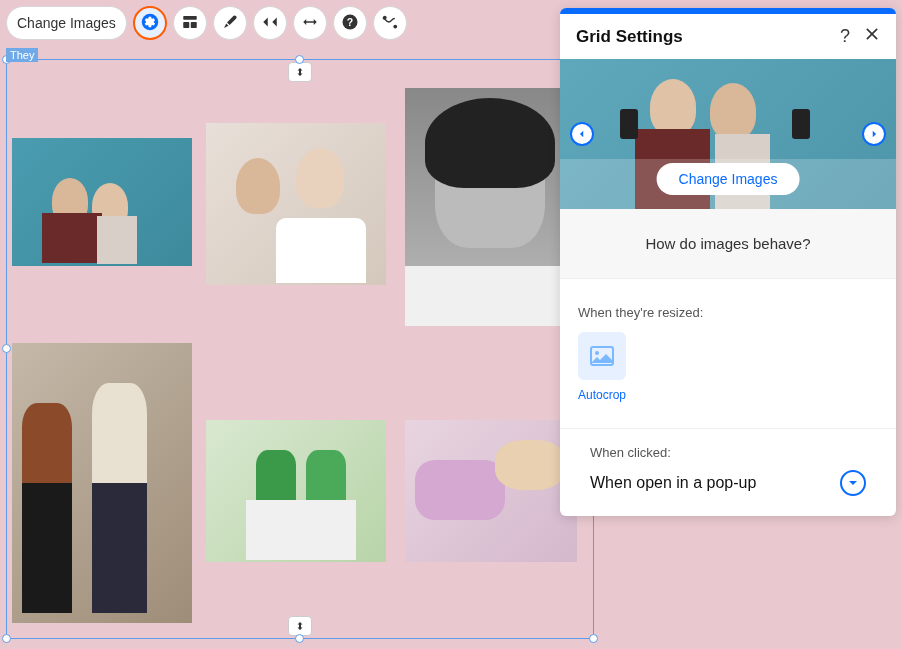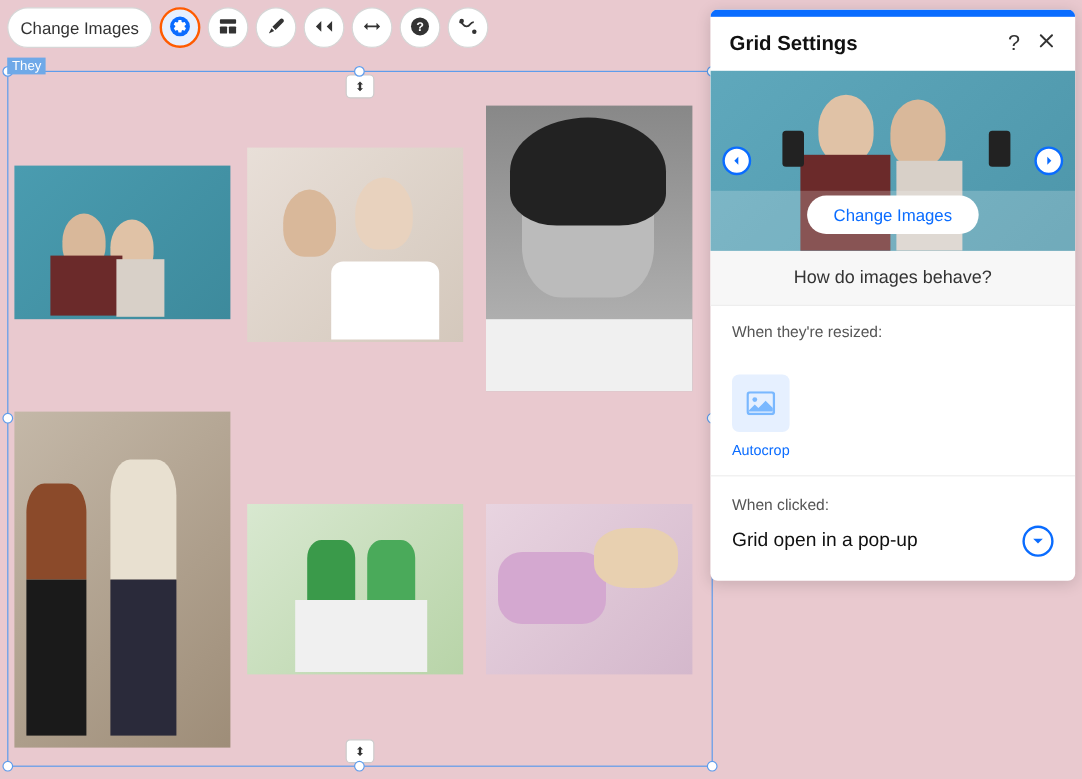--- a/index.html
+++ b/index.html
@@ -24,48 +24,48 @@
 .arrow-tag svg { width: 12px; height: 12px; }
 
 .img-tile { position: absolute; background: #ccc; border-radius: 0; overflow: hidden; }
 .t1 { top: 90px; left: 6px; width: 180px; height: 128px; background: linear-gradient(135deg, #4a9cb0, #3d8a9c); }
 .t2 { top: 75px; left: 200px; width: 180px; height: 162px; background: linear-gradient(135deg, #e8dfd8, #d4c8bc); }
 .t3 { top: 40px; left: 399px; width: 172px; height: 238px; background: linear-gradient(180deg, #888, #bbb); }
 .t4 { top: 295px; left: 6px; width: 180px; height: 280px; background: linear-gradient(135deg, #c4b8a8, #9e8d78); }
 .t5 { top: 372px; left: 200px; width: 180px; height: 142px; background: linear-gradient(135deg, #d8e8d0, #b8d4a8); }
 .t6 { top: 372px; left: 399px; width: 172px; height: 142px; background: linear-gradient(135deg, #e8d4e0, #d4b8cc); }
 
-.panel { position: absolute; top: 8px; right: 6px; width: 304px; background: #fff; border-radius: 6px; box-shadow: 0 2px 12px rgba(0,0,0,0.15); overflow: hidden; }
+.panel { position: absolute; top: 8px; right: 6px; width: 336px; background: #fff; border-radius: 6px; box-shadow: 0 2px 12px rgba(0,0,0,0.15); overflow: hidden; }
 .panel-top-bar { height: 6px; background: #0a6cff; }
 .panel-header { display: flex; align-items: center; justify-content: space-between; padding: 12px 16px; }
 .panel-title { font-size: 17px; font-weight: 700; color: #111; }
 .panel-header-icons { display: flex; gap: 14px; align-items: center; }
 .panel-header-icons span { cursor: pointer; color: #333; font-size: 18px; font-weight: 400; }
 
 .hero { position: relative; height: 150px; background: linear-gradient(135deg, #5fa8bc, #4d96aa); overflow: hidden; }
 .hero-nav { position: absolute; top: 50%; margin-top: -12px; width: 24px; height: 24px; background: #fff; border: 2px solid #0a6cff; border-radius: 50%; display: flex; align-items: center; justify-content: center; cursor: pointer; }
 .hero-nav.left { left: 10px; } .hero-nav.right { right: 10px; }
 .hero-nav svg { width: 10px; height: 10px; fill: #0a6cff; }
 .hero-btn { position: absolute; bottom: 14px; left: 50%; transform: translateX(-50%); background: #fff; color: #0a6cff; border: none; border-radius: 18px; padding: 8px 22px; font-size: 14px; font-weight: 500; cursor: pointer; }
 .hero-overlay { position: absolute; bottom: 0; left: 0; right: 0; height: 50px; background: rgba(255,255,255,0.2); }
 
-.section { padding: 14px 18px; border-bottom: 1px solid #eee; }
+.section { padding: 26px 18px; border-bottom: 1px solid #eee; }
 .section.gray { background: #f7f7f7; text-align: center; color: #333; font-size: 15px; }
-.section-label { font-size: 13px; color: #555; margin-bottom: 28px; }
+.section-label { font-size: 13px; color: #555; margin-bottom: 12px; }
 
 .mode-row { display: flex; gap: 18px; }
 .mode-opt { display: flex; flex-direction: column; align-items: center; gap: 8px; cursor: pointer; }
 .mode-tile { width: 48px; height: 48px; border-radius: 6px; display: flex; align-items: center; justify-content: center; }
 .mode-tile.unselected { background: #e6f0ff; }
 .mode-tile.selected { background: #0a6cff; position: relative; }
 .mode-tile svg { width: 24px; height: 20px; }
 .mode-label { font-size: 12px; color: #0a6cff; }
 .cursor-overlay { position: absolute; bottom: -8px; right: 8px; width: 20px; height: 20px; }
 
-.click-section { padding: 16px 18px 20px; }
+.click-section { padding: 16px 30px 20px; }
 .click-label { font-size: 13px; color: #555; margin-bottom: 10px; }
 .click-value-row { display: flex; align-items: center; justify-content: space-between; }
 .click-value { font-size: 16px; color: #111; }
 .chev-circle { width: 26px; height: 26px; border: 2px solid #0a6cff; border-radius: 50%; display: flex; align-items: center; justify-content: center; cursor: pointer; }
 .chev-circle svg { width: 12px; height: 12px; fill: #0a6cff; }
 
 .person { position: absolute; border-radius: 50% 50% 40% 40%; }
 </style>
 </head>
 <body>
@@ -224,21 +224,21 @@
               <path d="M2 16l5-5 3 3 6-6 6 6v3H2z" fill="#7ab8ff"></path>
             </svg>
         </div>
         <div class="mode-label">Autocrop</div>
       </div>
     </div>
   </div>
   <div class="click-section">
     <div class="click-label">When clicked:</div>
     <div class="click-value-row">
-      <div class="click-value">Grid open in a pop-up</div>
+      <div class="click-value">When open in a pop-up</div>
       <div class="chev-circle">
         <svg viewBox="0 0 24 24">
             <path d="M4 8l8 8 8-8z"></path>
           </svg>
       </div>
     </div>
   </div>
 </div>
 
 </body></html>

